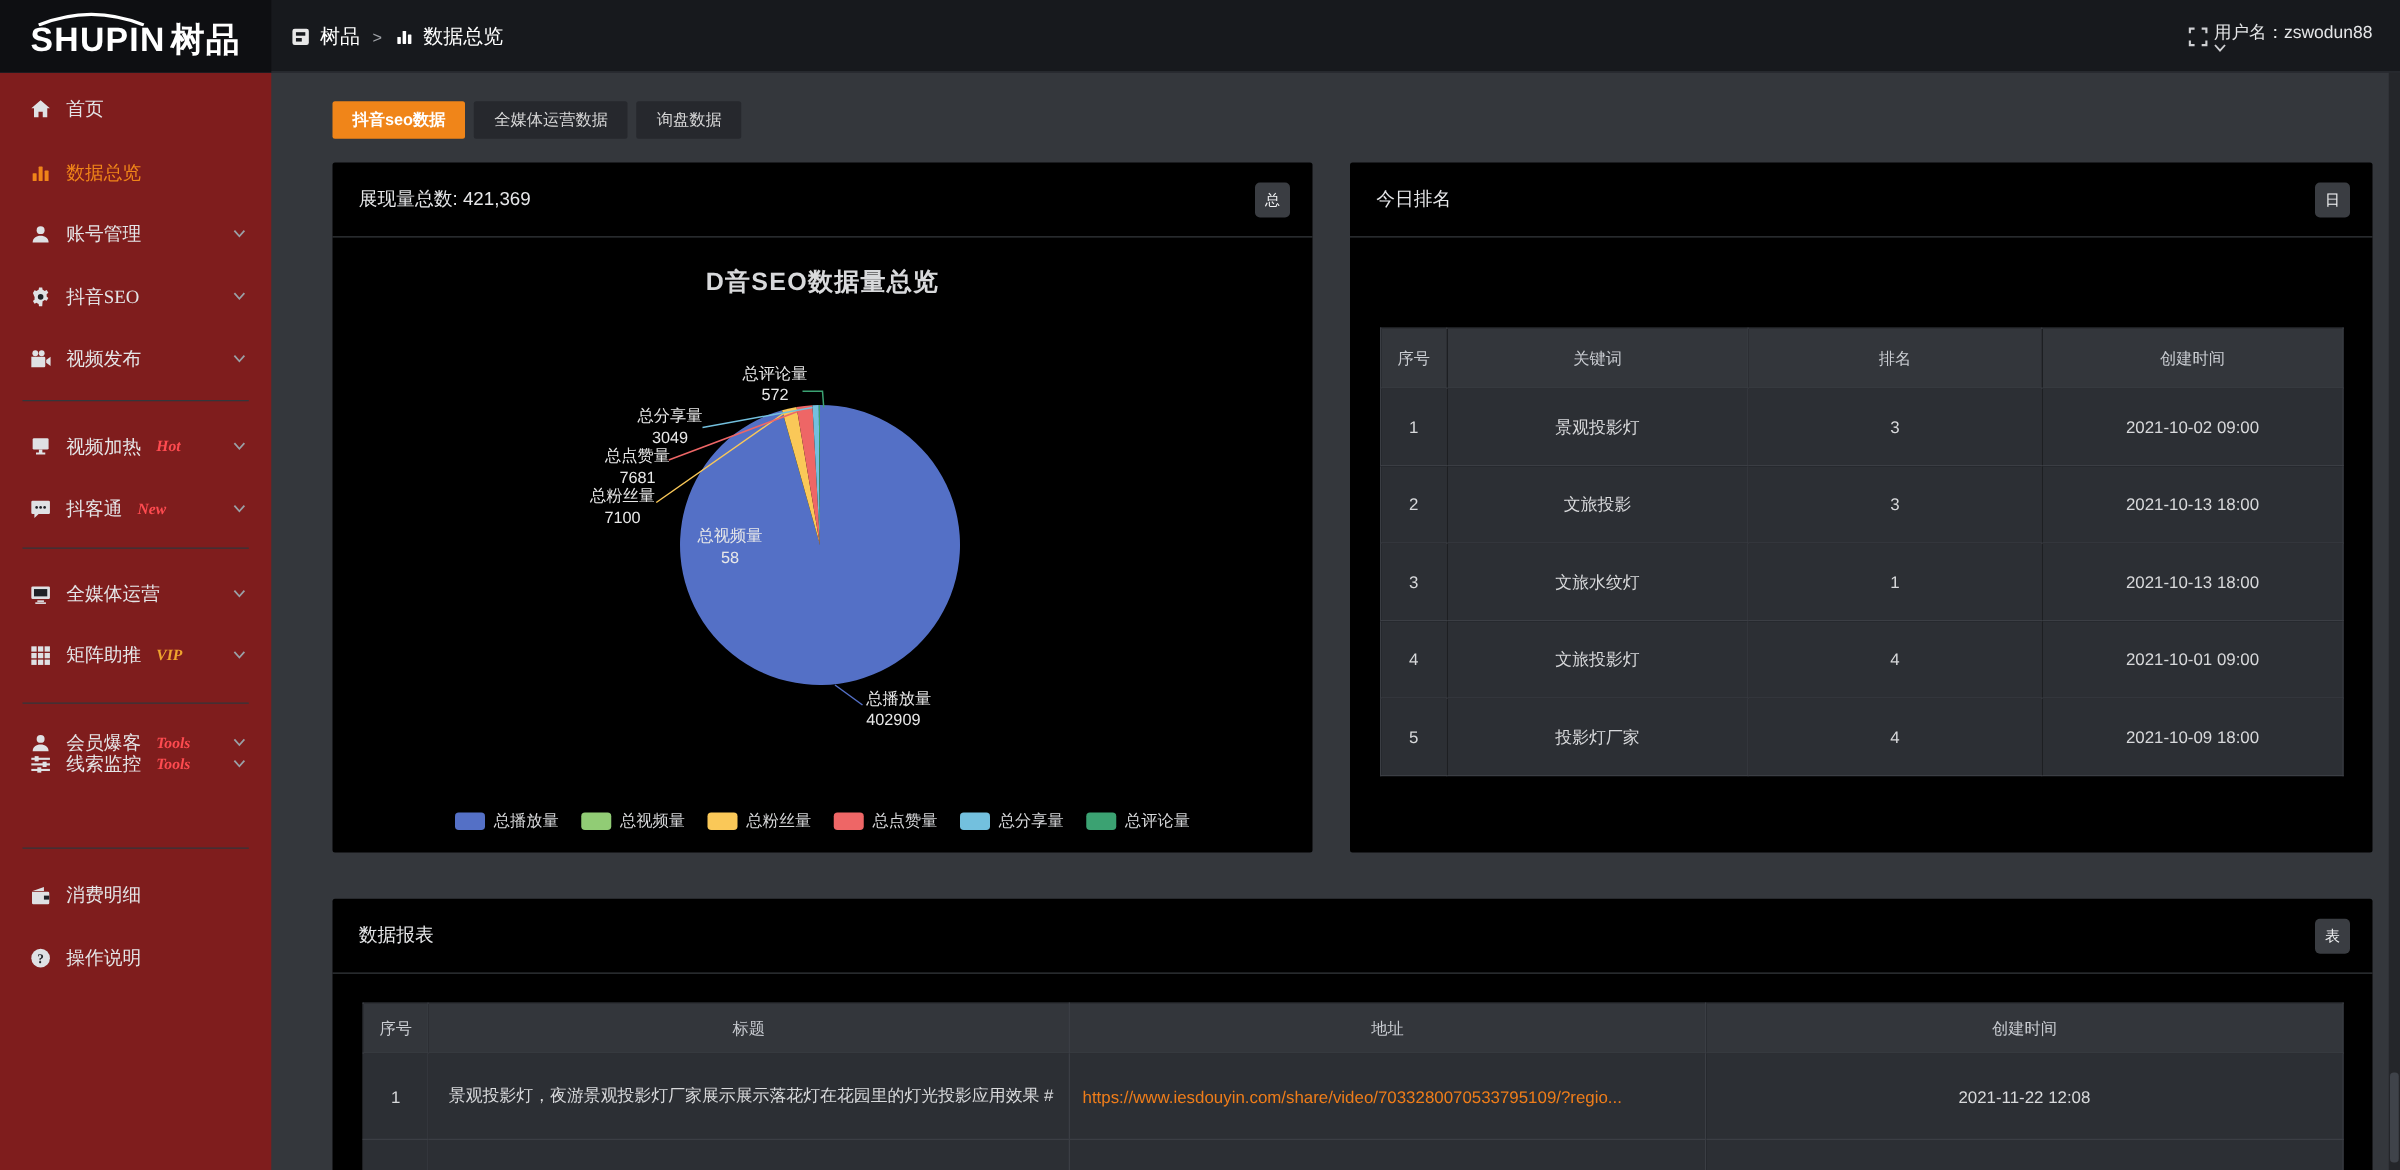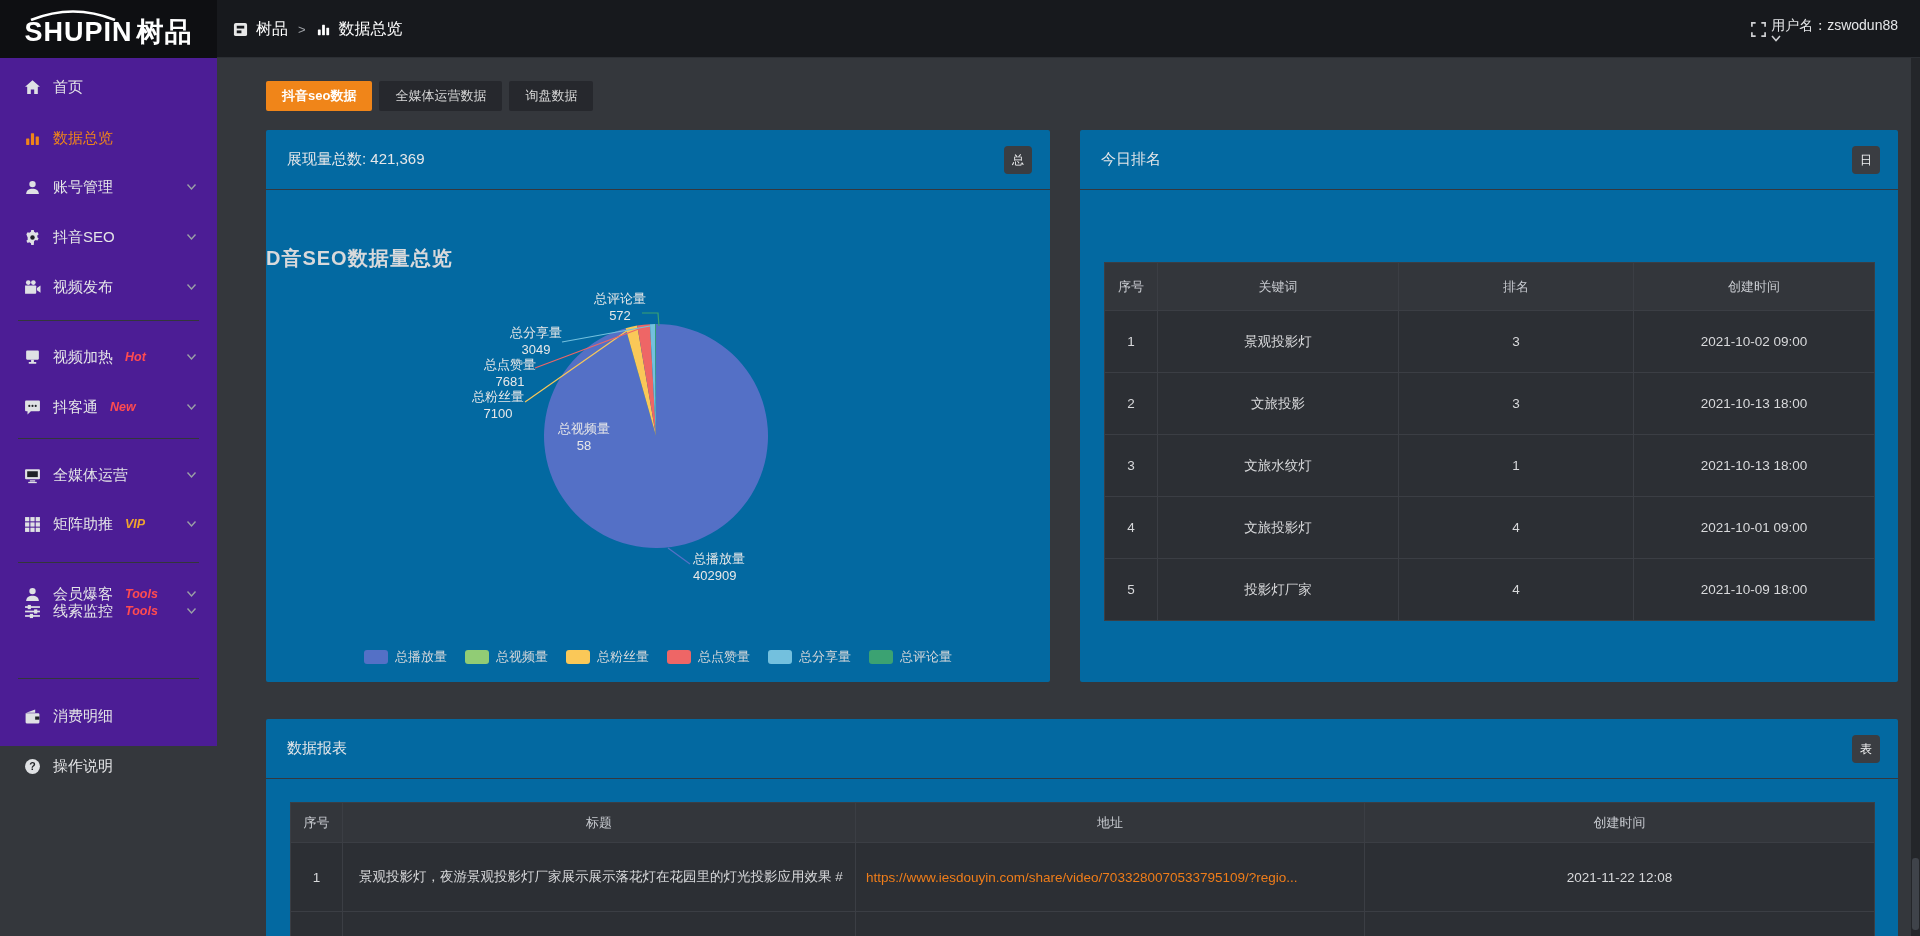--- a/index.html
+++ b/index.html
@@ -15,49 +15,49 @@
     background:#0e0f12; display:flex; align-items:center; justify-content:center; }
   .logo-wrap { position:relative; padding-top:6px; }
   .logo-arc { position:absolute; top:1px; left:4px; }
   .logo-text { font-size:27px; font-weight:800; color:#fff; letter-spacing:1px; white-space:nowrap; }
   .logo-cn { font-weight:700; margin-left:4px; }
   .breadcrumb { position:absolute; left:233px; top:0; height:58px; display:flex; align-items:center; gap:8px; font-size:16px; color:#fff; }
   .crumb-sep { color:#9fa2a7; font-size:13px; margin:0 2px; }
   .header-right { position:absolute; right:18px; top:0; height:58px; display:flex; align-items:center; gap:4px; font-size:14px; color:#e5e6e8; }
   .chev-small { margin-left:4px; }
   
-  .sidebar { position:absolute; top:58px; left:0; width:217px; height:688px; background:#4c1d95; }
+  .sidebar { position:absolute; top:58px; left:0; width:217px; height:878px; background:#7f1d1d;font-family:Liberation Serif, serif; }
   .side-item { position:absolute; left:0; width:217px; height:34px; display:flex; align-items:center;
     padding-left:24px; font-size:15px; color:#e4e5e7; cursor:pointer; }
   .side-item .s-icon { width:17px; height:17px; margin-right:12px; display:inline-flex; color:#dfe1e4; flex:0 0 17px; }
   .side-item.active { color:var(--accent,#f08519); }
   .side-item.active .s-icon { color:var(--accent,#f08519); }
   .badge { font-style:italic; font-weight:bold; font-size:12.5px; margin-left:12px;text-align:right; }
   .badge-hot { color:var(--badge-hot,#ff4b50); }
   .badge-vip { color:var(--badge-vip,#efa42e); }
   .chev { position:absolute; right:20px; top:50%; transform:translateY(-50%); color:#9aa0a6; display:inline-flex; }
   .side-divider { position:absolute; left:18px; width:181px; height:1px; background:#33363b; }
   
   .tabs { position:absolute; left:266px; top:81px; display:flex; gap:7px; z-index:2; }
   .tab { height:30px; padding:0 16px; display:flex; align-items:center; font-size:13px;
     background:#26282d; color:#d8d8d8; border-radius:2px; cursor:pointer; white-space:nowrap; }
   .tab.active { background:var(--accent,#f08519); color:#fff; font-weight:bold; }
   
-  .card { position:absolute; background:#0369a1; border-radius:2px; }
+  .card { position:absolute; background:#000000; border-radius:2px; }
   .card-head { position:relative; height:60px; border-bottom:1px solid #35383d; }
   .card-title { position:absolute; left:21px; top:20px; font-size:15px; color:#e6e7e9; }
   .corner-btn { position:absolute; right:18px; top:16px; width:28px; height:28px; background:#3a3d42;
     border-radius:4px; color:#f2f3f4; font-size:12px; display:flex; align-items:center; justify-content:center; cursor:pointer; }
   #overview-card { left:266px; top:130px; width:784px; height:552px; }
   #ranking-card { left:1080px; top:130px; width:818px; height:552px; }
   #report-card  { left:266px; top:719px; width:1632px; height:400px; }
   
   .chart-layer { position:absolute; left:0; top:0; width:784px; height:552px; }
-  .chart-title { position:absolute; top:82px; left:0; width:100%; 
-    font-size:20px; font-weight:600; letter-spacing:1px; color:#d8d9db;margin-top:33px; }
+  .chart-title { position:absolute; top:82px; left:0; width:100%; text-align:center;
+    font-size:20px; font-weight:600; letter-spacing:1px; color:#d8d9db; }
   .pie-label { position:absolute; font-size:13px; line-height:17px; color:#e8e8e8; text-align:center; }
   .pie-label span { display:block; }
   #lbl-bofang { left:427px; top:420px; width:90px; text-align:left; }
   #lbl-shipin { left:286px; top:290px; width:64px; }
   #lbl-fensi  { left:200px; top:258px; width:64px; }
   #lbl-dianzan{ left:212px; top:226px; width:64px; }
   #lbl-fenxiang{ left:238px; top:194px; width:64px; }
   #lbl-pinglun{ left:318px; top:160px; width:72px; }
   .legend { position:absolute; top:518px; left:0; width:100%; display:flex; justify-content:center; gap:18px; }
   .legend-item { display:flex; align-items:center; gap:7px; font-size:13px; color:#d7d8da; cursor:pointer; }

